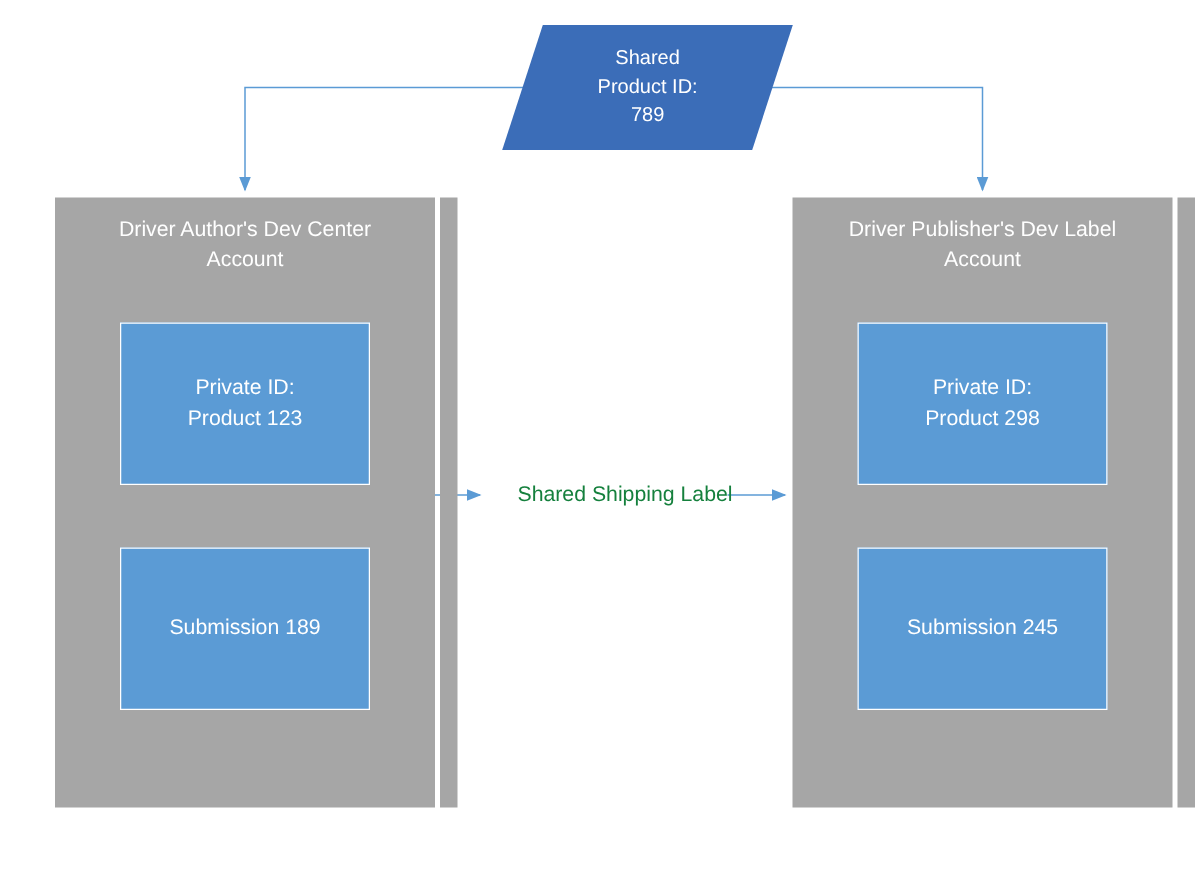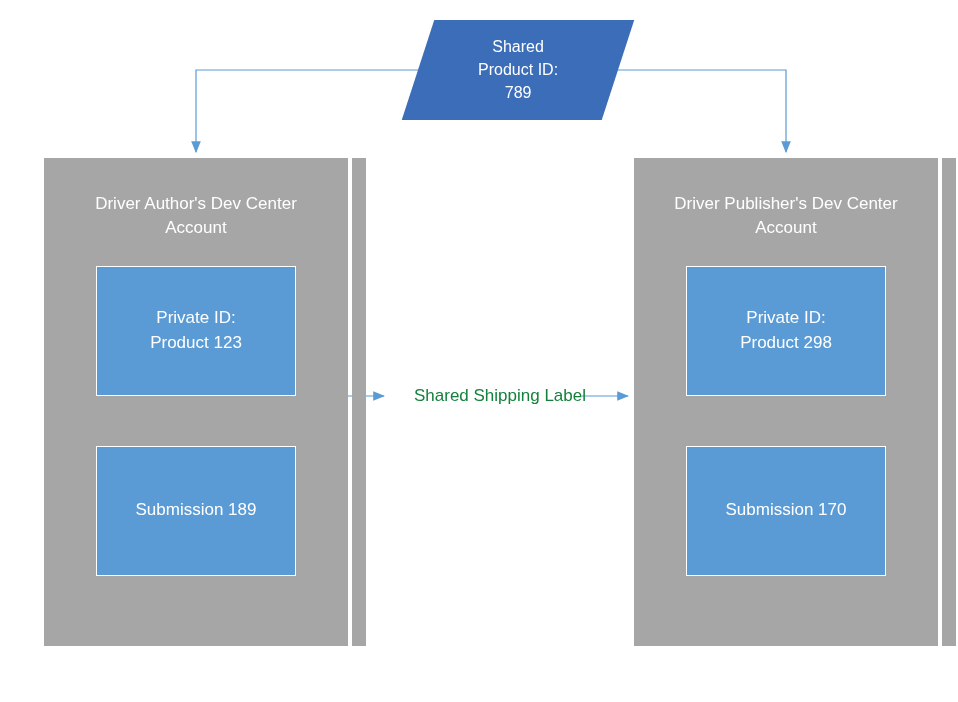--- a/index.html
+++ b/index.html
@@ -47,26 +47,25 @@
   }
   .account.left { left: 44px; }
   .account.right { left: 634px; }
   .account-title {
     color: #fff;
     font-size: 17px;
     font-weight: 300;
     text-align: center;
     padding: 14px 8px 26px;
     line-height: 1.4;
-    margin-top: 20px;
   }
   .sub-block {
     width: 200px;
     height: 130px;
-    margin: 0 auto 50px;
+    margin: 12px auto 50px;
     background: #5b9bd5;
     border: 1.5px solid #fff;
     display: flex;
     align-items: center;
     justify-content: center;
     color: #fff;
     text-align: center;
     font-size: 17px;
     font-weight: 300;
     line-height: 1.45;
@@ -142,30 +141,30 @@
       </div>
     </div>
     <div class="sub-block">
       <div>Submission 189</div>
     </div>
   </div>
   <div class="strip left"></div>
 
   <div class="account right">
     <div class="account-title">
-      <div>Driver Publisher's Dev Center</div>
+      <div>Driver Publisher's Dev Label</div>
       <div>Account</div>
     </div>
     <div class="sub-block">
       <div>
         <div>Private ID:</div>
         <div>Product 298</div>
       </div>
     </div>
     <div class="sub-block">
-      <div>Submission 170</div>
+      <div>Submission 245</div>
     </div>
   </div>
   <div class="strip right"></div>
 
   <div class="shipping-label">Shared Shipping Label</div>
 
 </div>
 
 </body></html>

